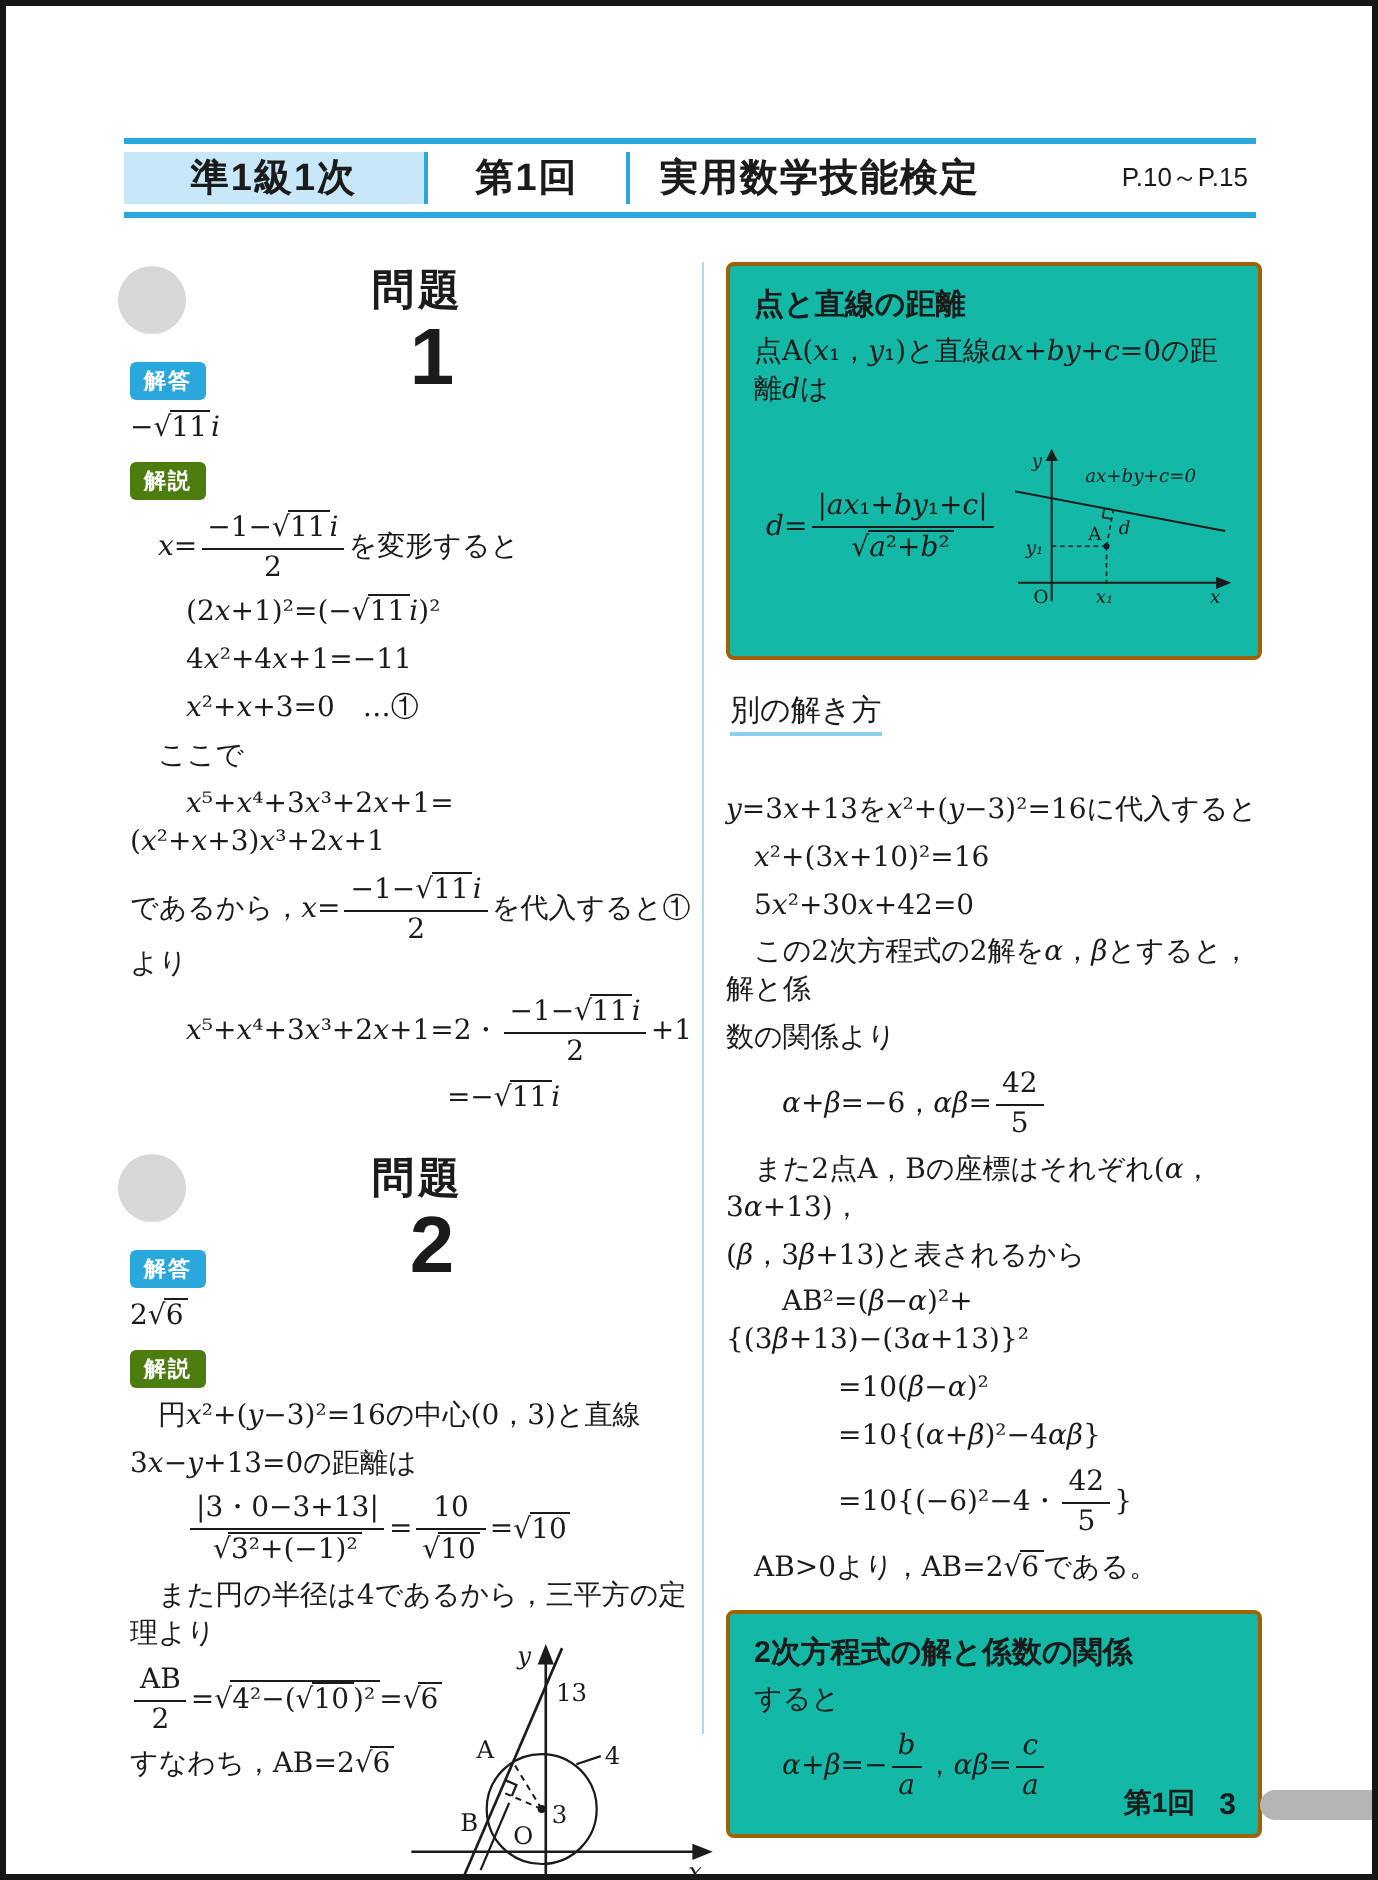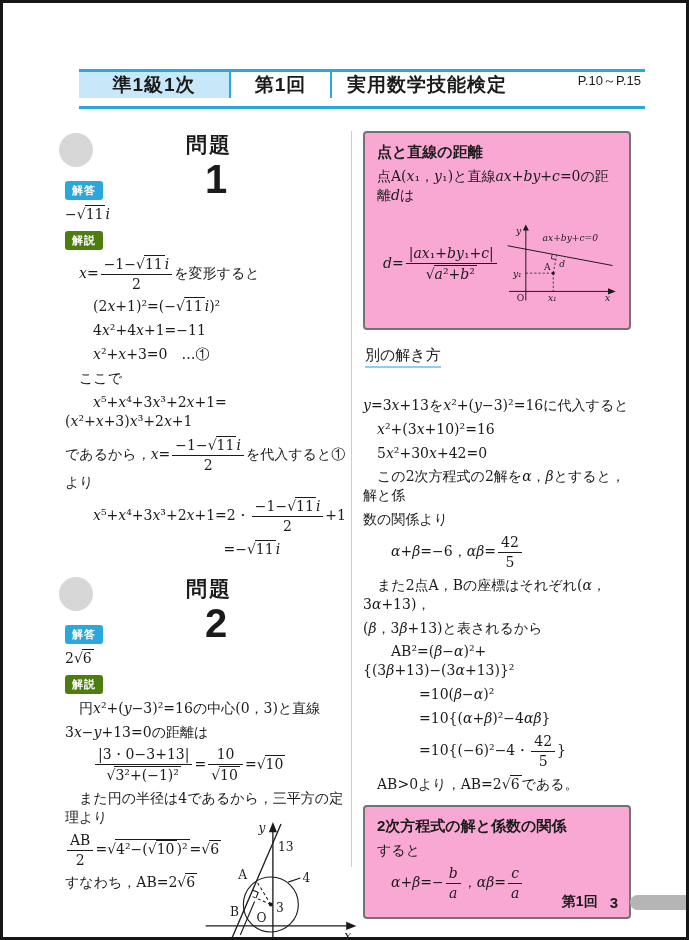--- a/index.html
+++ b/index.html
@@ -1,20 +1,20 @@
 <!DOCTYPE html>
 <html><head>
 <meta charset="utf-8">
 <style>
   html,body{margin:0;padding:0;background:#e8e8e8;}
   .page{position:relative;width:689px;height:940px;background:#ffffff;border:3px solid #161616;
         box-sizing:border-box;overflow:hidden;color:#1b1b1b;
         font-family:"DejaVu Serif",serif;}
   
-  .header{position:absolute;left:76px;top:66px;width:566px;display:flex;align-items:flex-start;
+  .header{position:absolute;left:59px;top:66px;width:566px;display:flex;align-items:center;
           border-top:3px solid #2aa7dc;border-bottom:3px solid #2aa7dc;height:34px;}
   .hcell{display:flex;align-items:center;justify-content:center;
          font-family:"Liberation Sans",sans-serif;font-weight:bold;font-size:19px;letter-spacing:1px;}
   .hlevel{width:150px;background:#c8e7f8;border-right:2px solid #2aa7dc;}
   .hround{width:99px;border-right:2px solid #2aa7dc;}
   .htitle{flex:1;justify-content:flex-start;padding-left:15px;}
   .hpages{font-family:"Liberation Sans",sans-serif;font-weight:normal;font-size:13px;
           display:flex;align-items:center;padding-right:4px;letter-spacing:0;}
   
   .col-left{position:absolute;left:62px;top:126px;width:288px;}
@@ -34,21 +34,21 @@
   
   .math-line{white-space:pre-wrap;font-size:14px;line-height:1.35;margin:5px 0;}
   .math-line i{font-family:"DejaVu Serif",serif;}
   .frac{display:inline-block;vertical-align:middle;text-align:center;margin:0 2px;}
   .fnum{display:block;padding:0 3px 1px 3px;border-bottom:1px solid #1b1b1b;line-height:1.2;}
   .fden{display:block;padding:1px 3px 0 3px;line-height:1.2;}
   .sqrt{display:inline-block;white-space:nowrap;}
   .rad{display:inline-block;}
   .vinc{display:inline-block;border-top:1px solid #1b1b1b;line-height:1.15;padding:0 2px 0 1px;margin-left:-1px;}
   
-  .info-box{background:#f9a8d4;border:2px solid #737373;border-radius:4px;padding:8px 12px 10px 12px;}
+  .info-box{background:#14b8a6;border:2px solid #a16207;border-radius:4px;padding:8px 12px 10px 12px;}
   .info-title{font-family:"Liberation Sans",sans-serif;font-weight:bold;font-size:15px;margin:2px 0 4px 0;}
   .box1-row{display:flex;align-items:center;gap:4px;margin-top:2px;}
   .box1-formula{flex:0 0 auto;margin-left:6px;}
   
   .alt-title{display:inline-block;font-family:"Liberation Sans",sans-serif;font-weight:normal;font-size:15px;
              border-bottom:2px solid #8ecfee;padding-bottom:1px;margin:16px 0 23px 2px;}
   
   .p2fig{position:relative;min-height:176px;}
   .p2fig .flines{width:175px;}
   .p2svg{position:absolute;right:-10px;top:-12px;}

